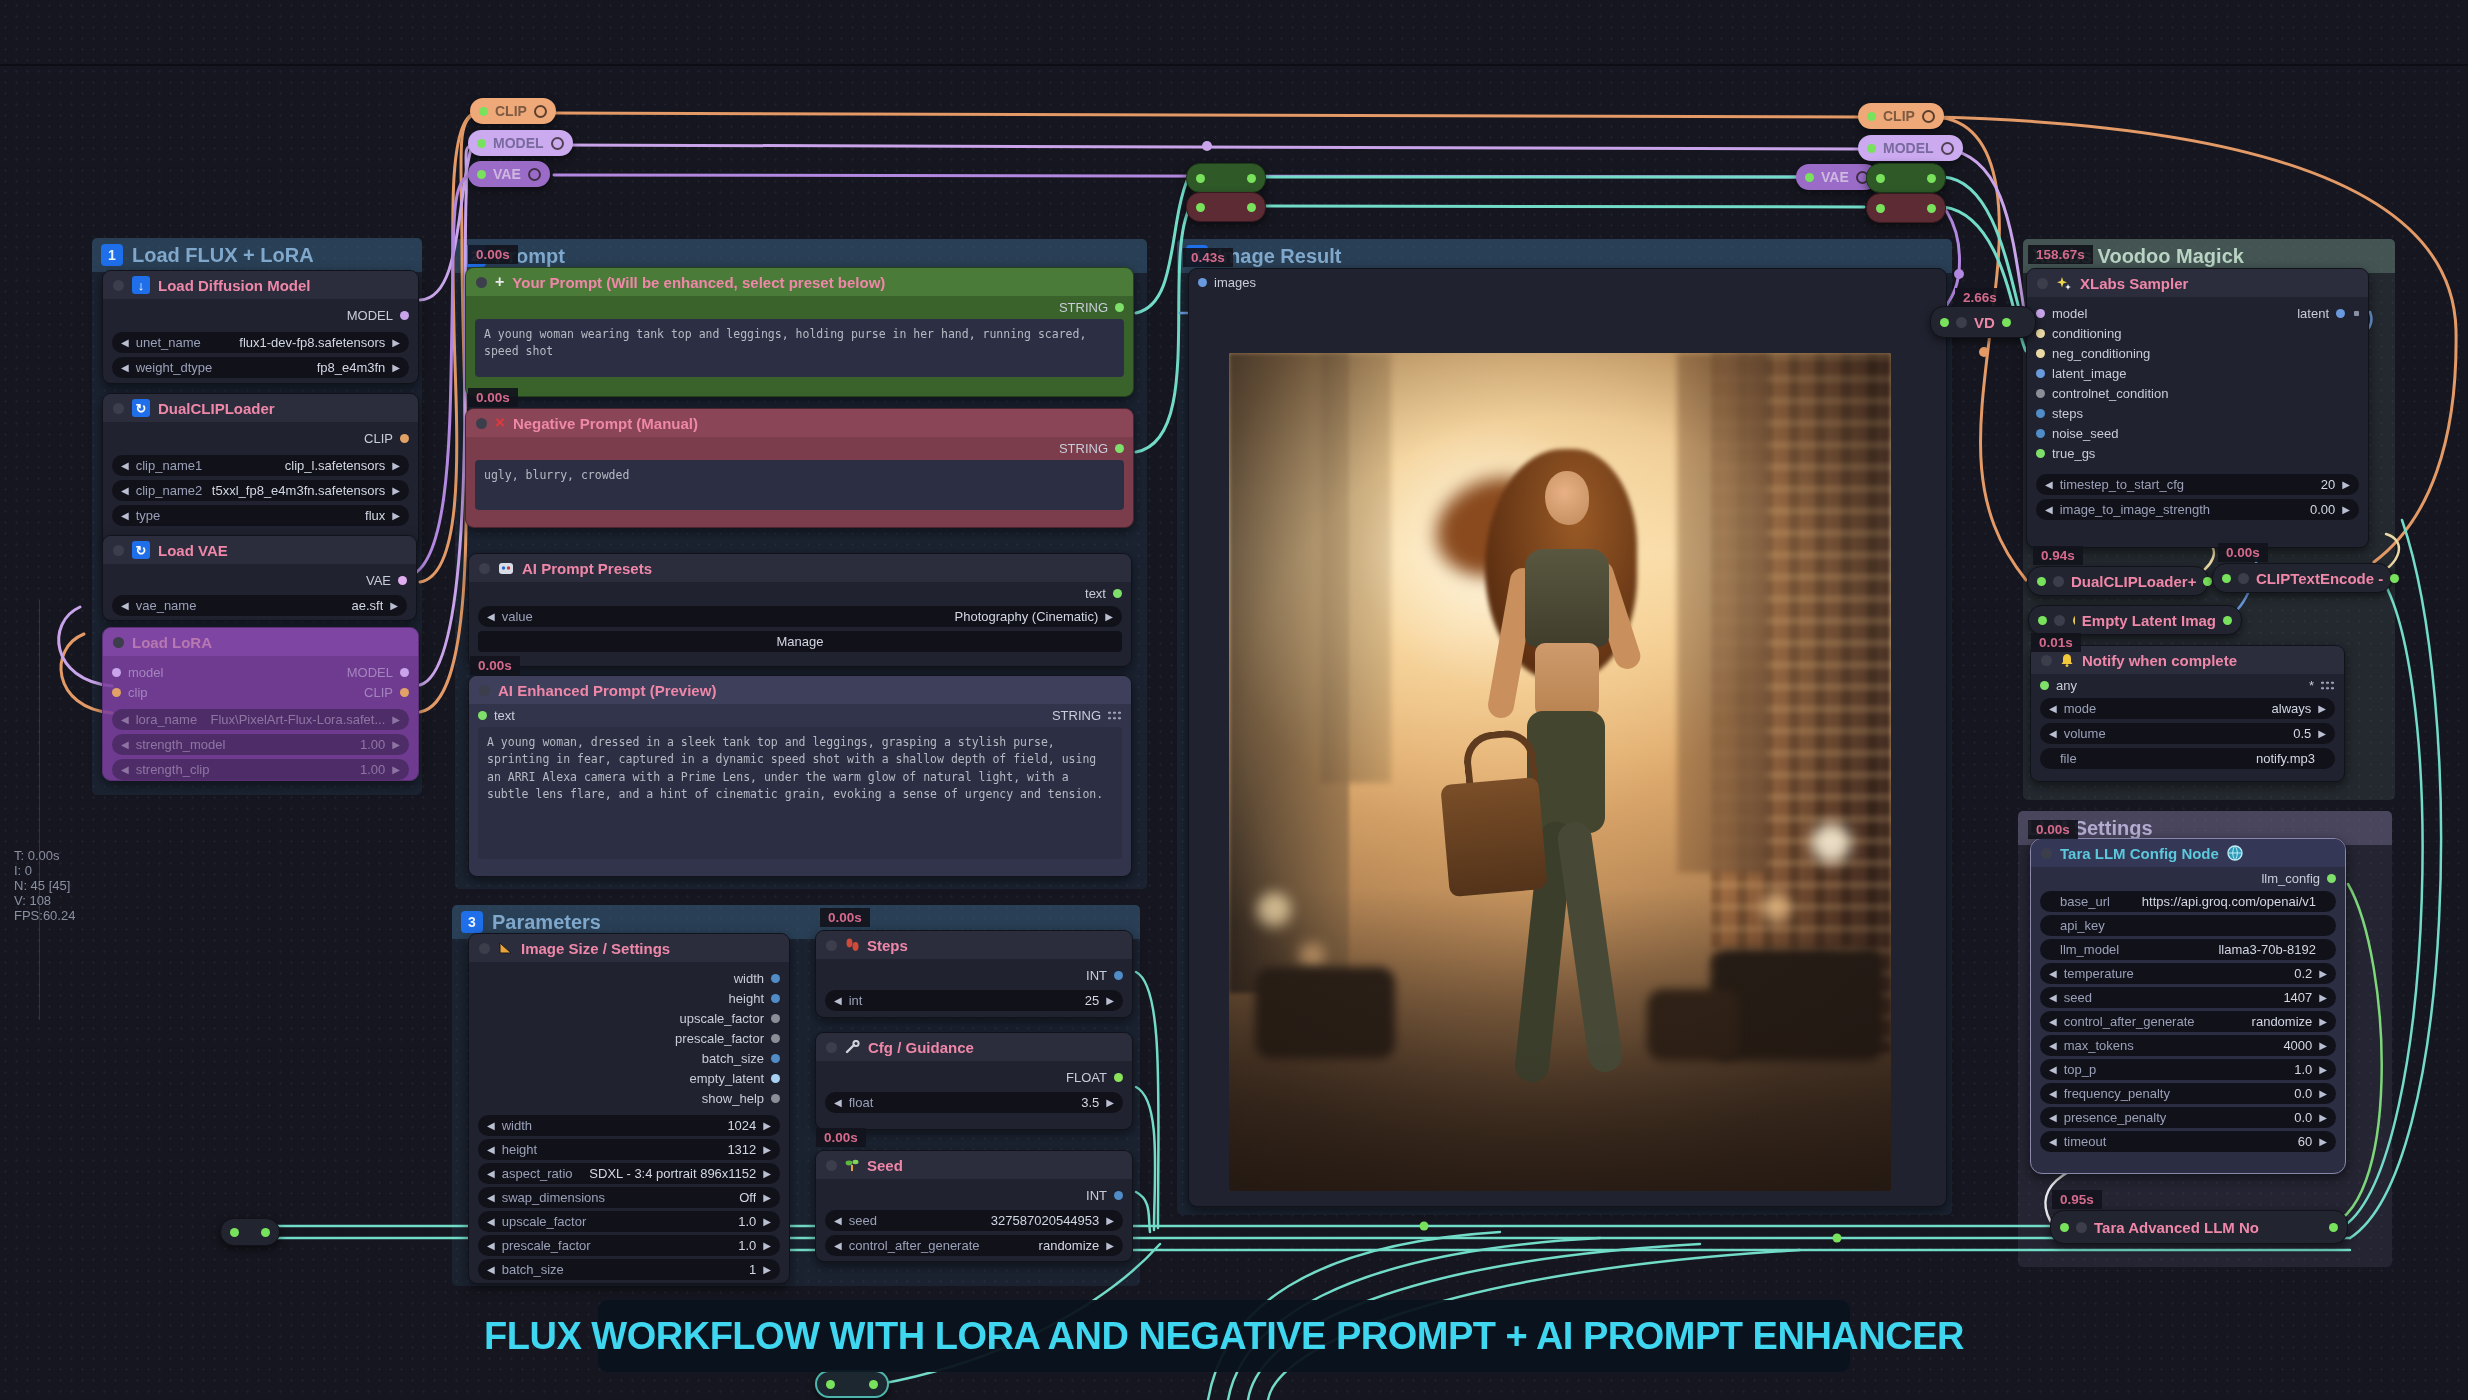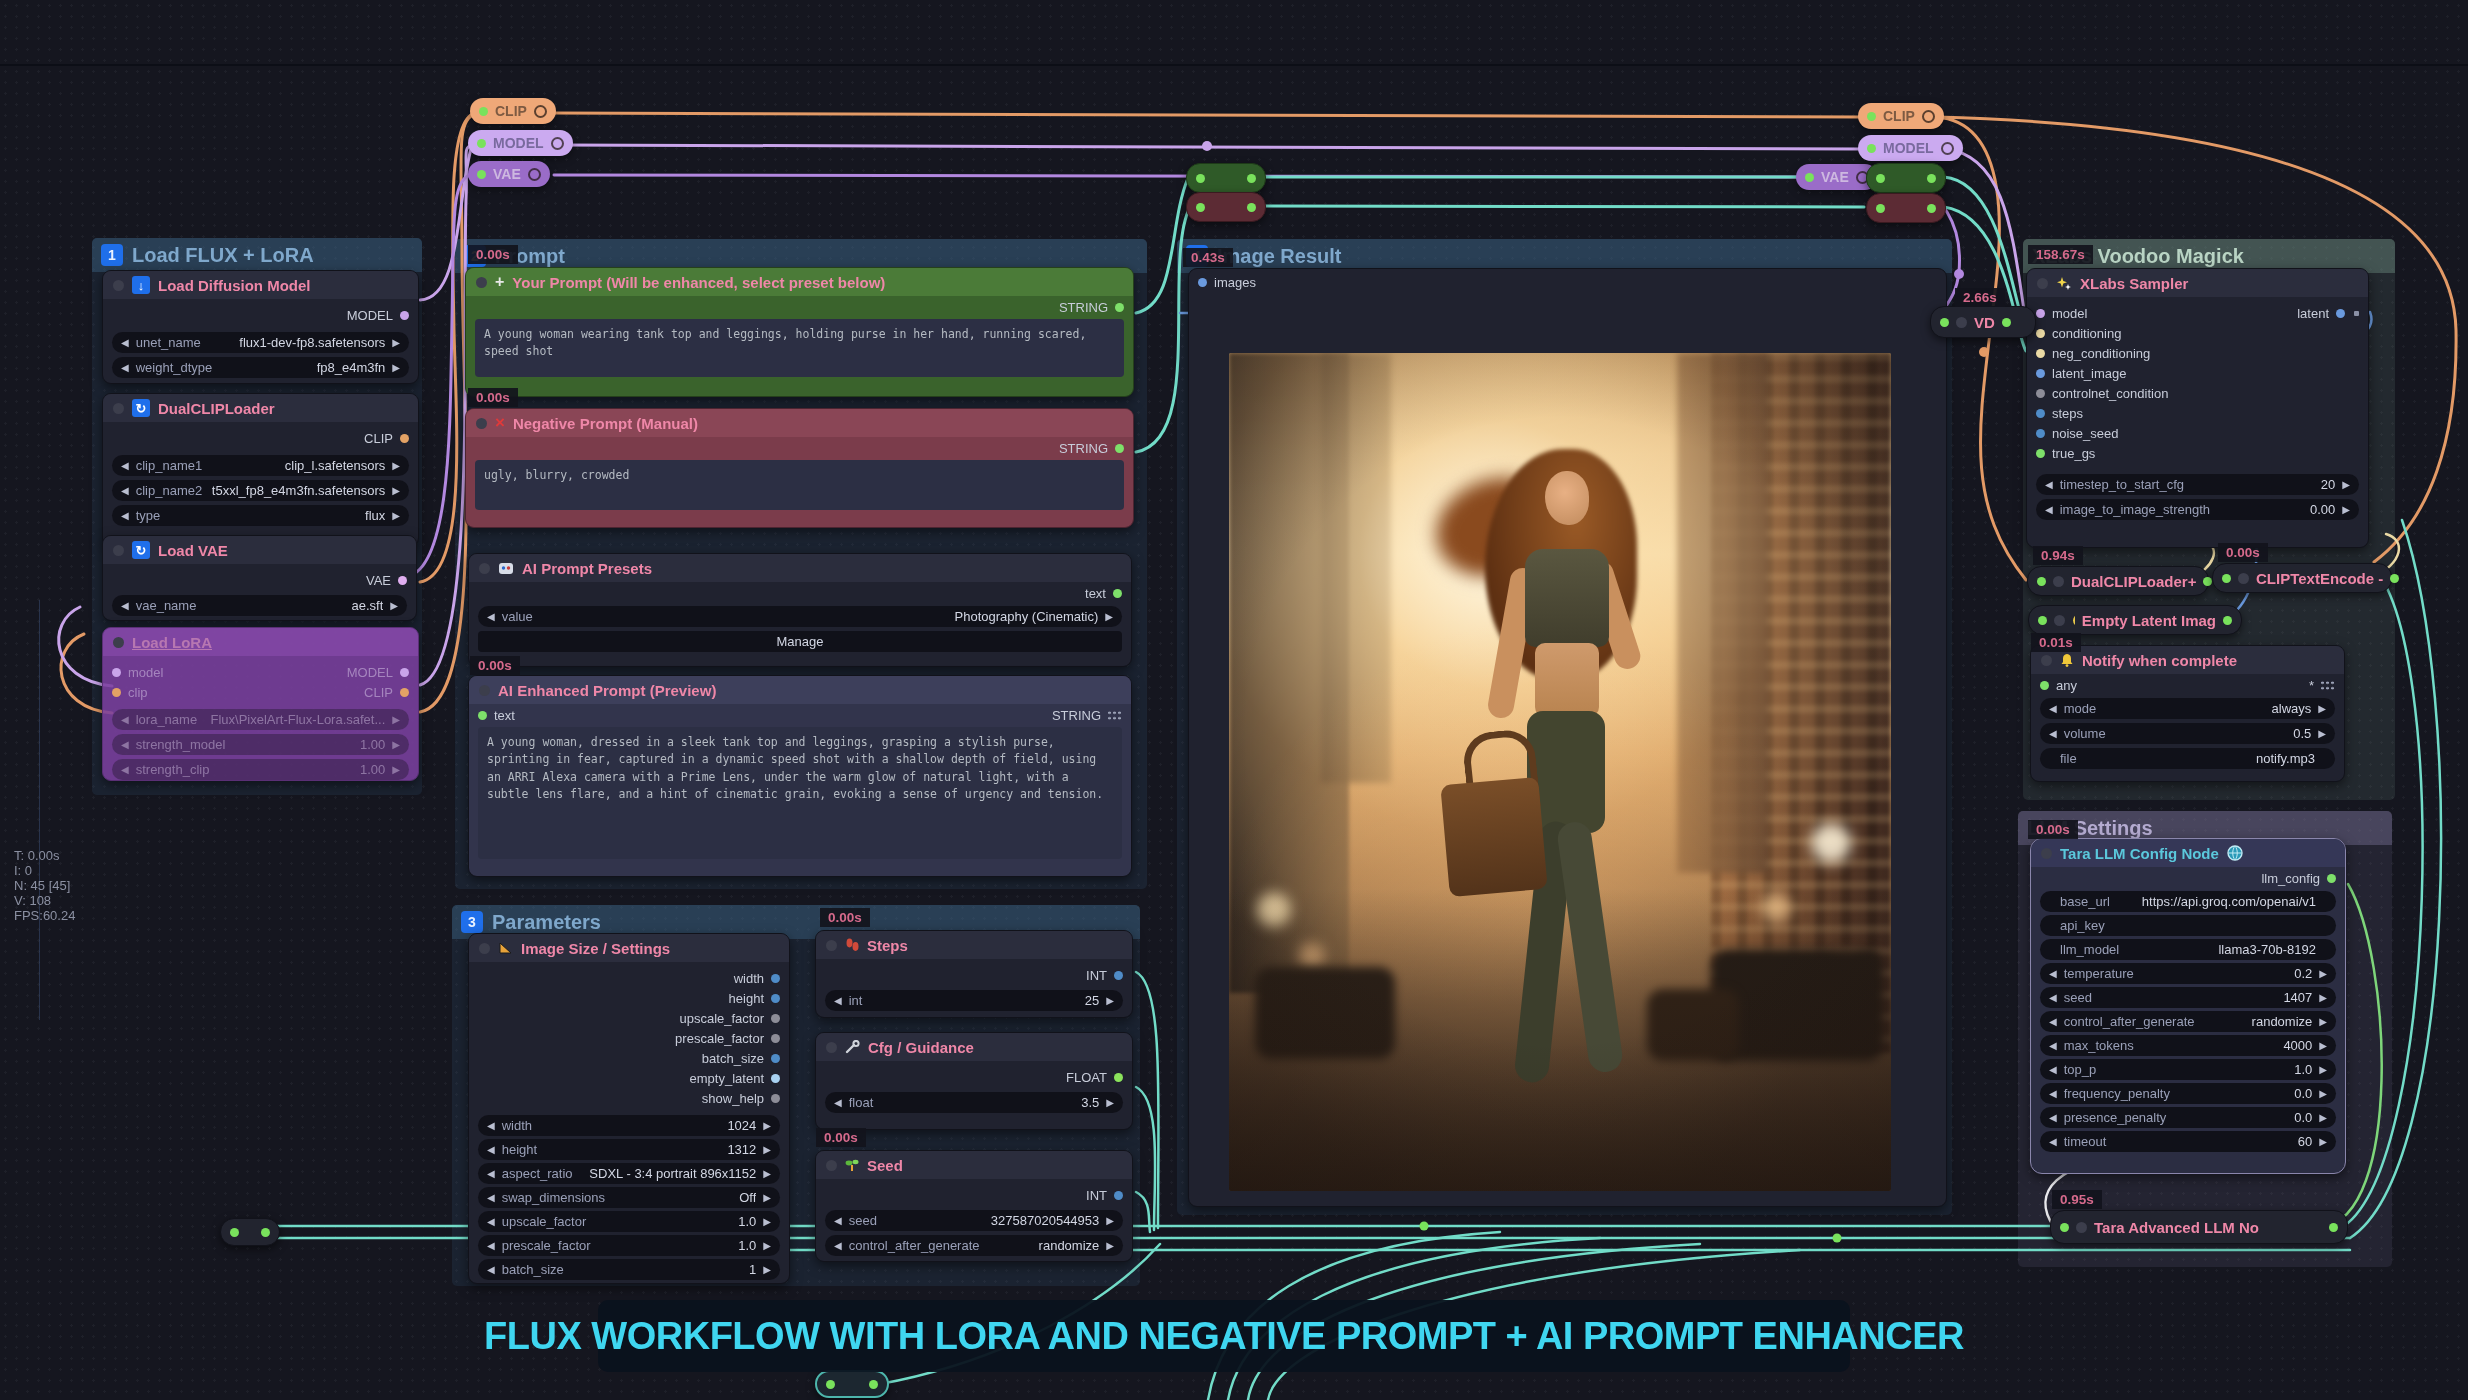--- a/index.html
+++ b/index.html
@@ -38,21 +38,21 @@
   .n-green .nhead{background:#4b7b38;}
   .n-red{background:#7b3c4b;border-color:#4c2430;}
   .n-red .nhead{background:#8a4656;}
   .n-lav{background:#32344c;}
   .n-lav .nhead{background:#3d3f5b;}
   .n-tara{background:#2b2d42;border:1px solid #8a86ac;border-radius:12px;}
   .n-tara .nhead{background:#353757;border-radius:11px 11px 0 0;}
   .n-tara .ntitle{color:#5bc8dc;}
   .n-lora{background:rgba(122,63,157,0.88);border-color:#5a2f75;}
   .n-lora .nhead{background:rgba(134,74,170,0.7);}
-  .n-lora .ntitle{color:rgba(230,160,190,0.55);text-decoration:underline;}
+  .n-lora .ntitle{color:rgba(230,160,190,0.55);}
   .n-lora .widget{background:rgba(20,16,30,0.35);}
   .n-lora .wname,.n-lora .wval,.n-lora .arr{color:rgba(220,205,235,0.45);}
   .n-lora .prow span,.n-lora .orow span{color:rgba(220,205,235,0.5);}
 
   
   .ports{position:relative;padding-top:6px;}
   .incol .prow{height:20px;display:flex;align-items:center;gap:7px;padding-left:9px;color:#c8cdda;}
   .outcol{position:absolute;right:9px;top:6px;}
   .outcol .orow{height:20px;display:flex;align-items:center;justify-content:flex-end;gap:7px;color:#c8cdda;}
   .pdot{width:9px;height:9px;border-radius:50%;flex:0 0 auto;}

